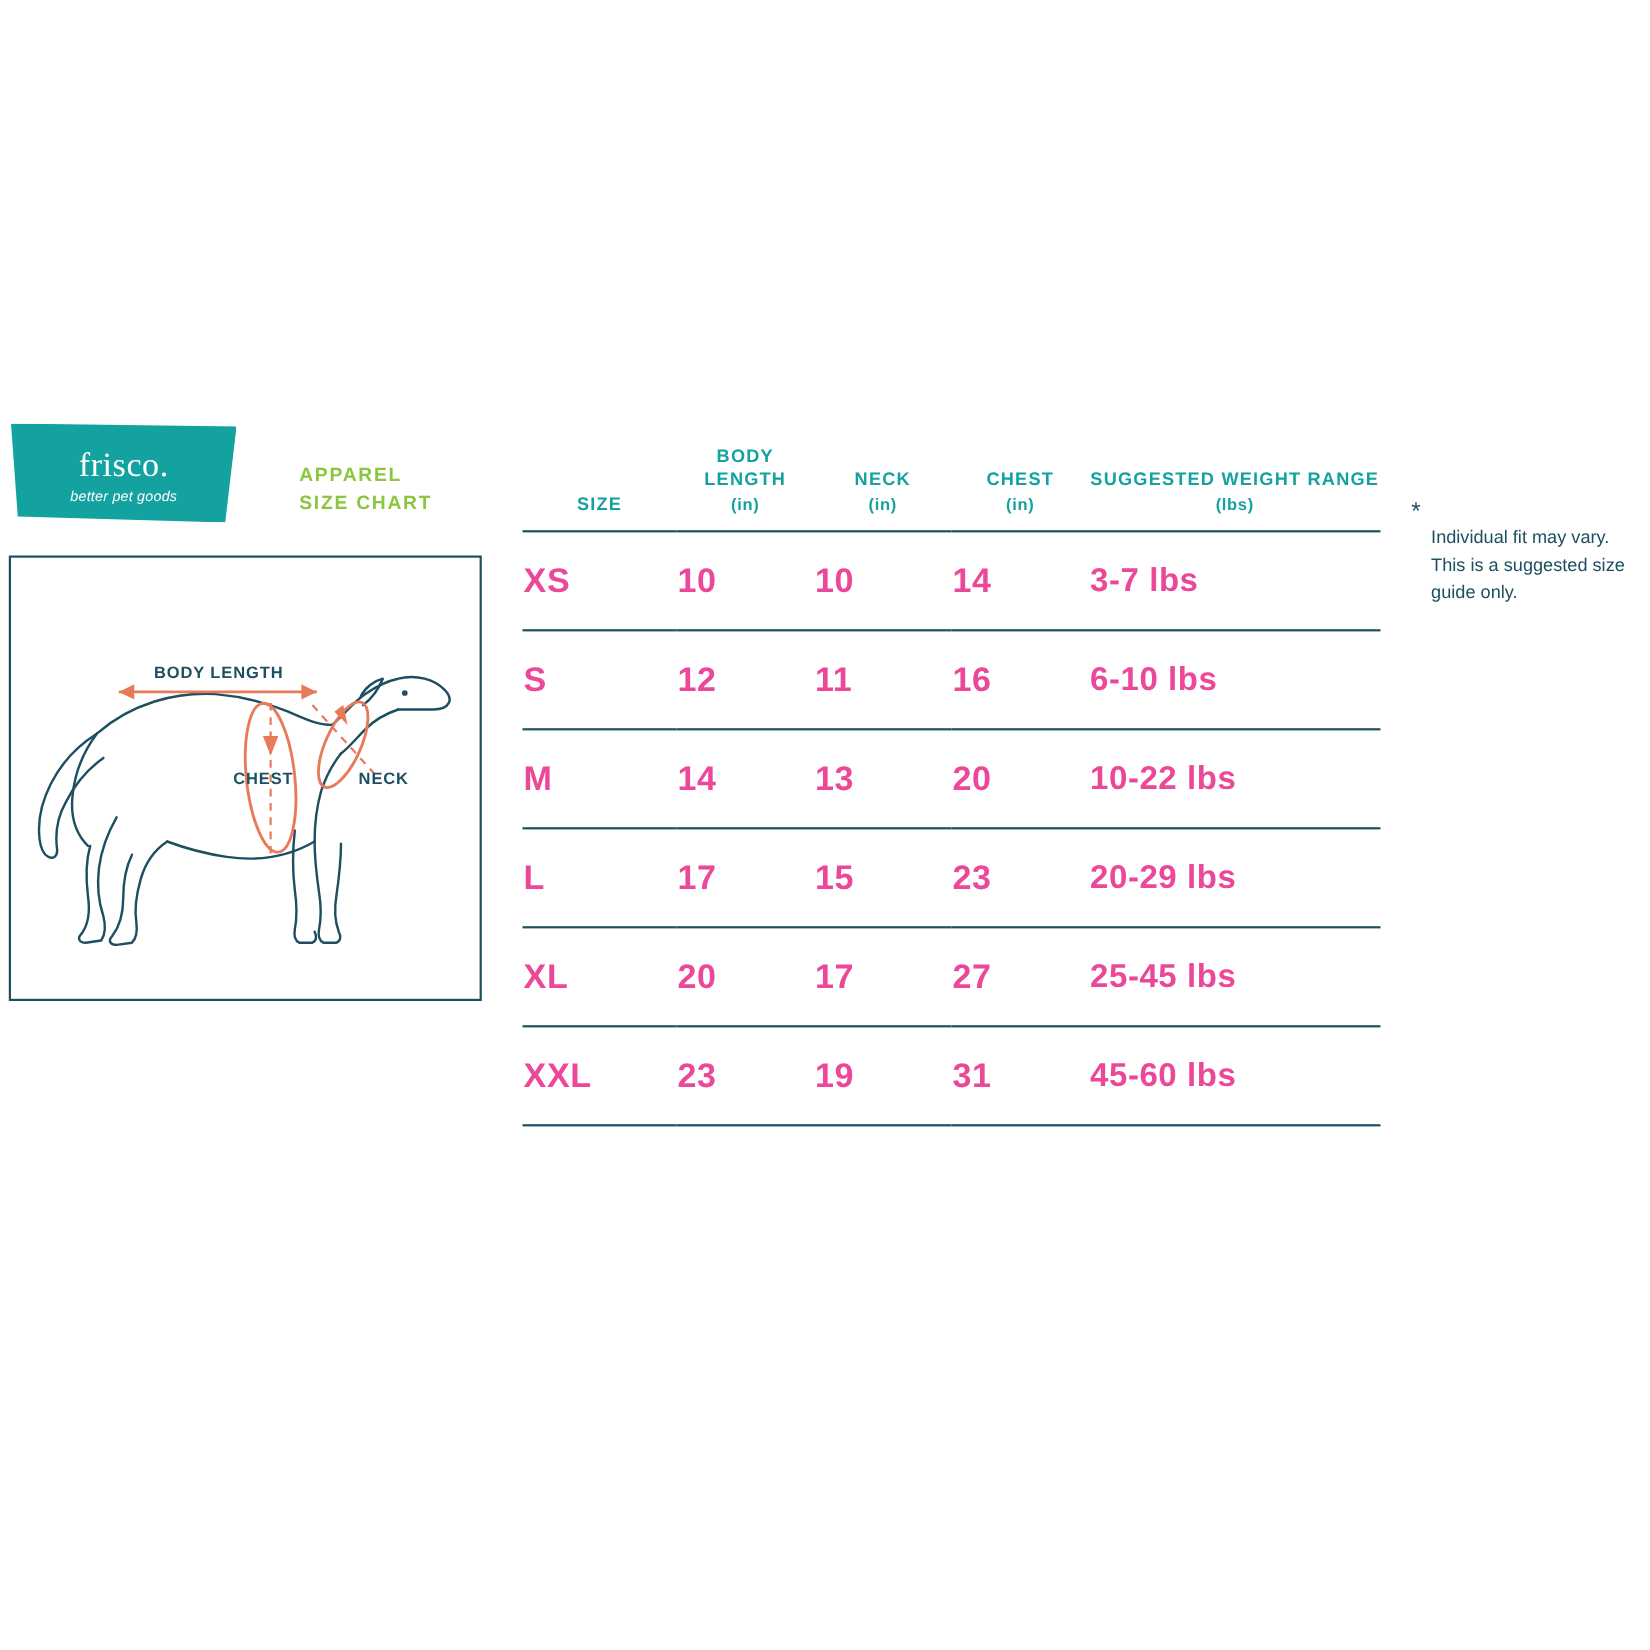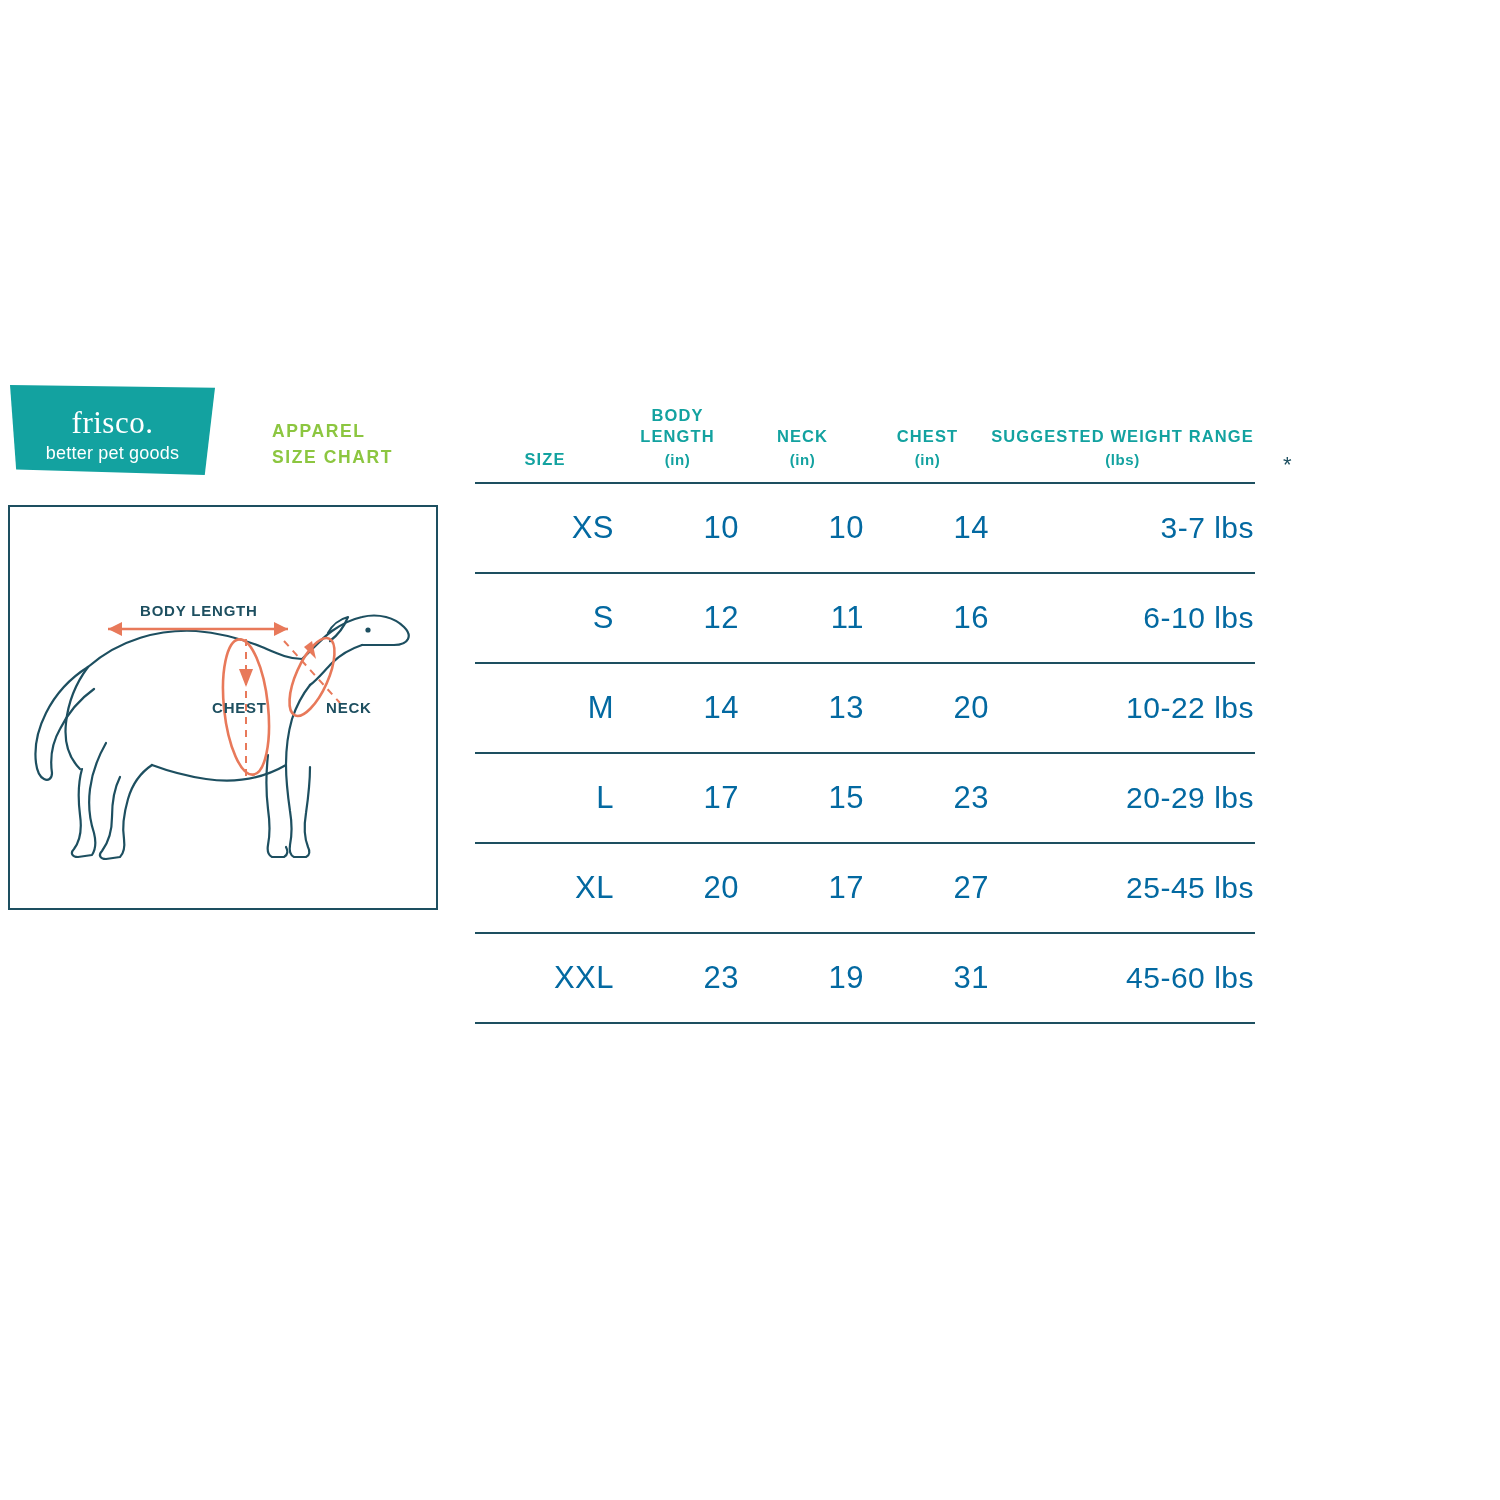--- a/index.html
+++ b/index.html
@@ -43,23 +43,24 @@
     color: #ffffff;
   }
   .logo-name {
     font-family: "Liberation Serif", serif;
     font-size: 31px;
     letter-spacing: 0.5px;
     font-weight: normal;
     line-height: 1;
   }
   .logo-tag {
-    font-size: 18px;
+    font-size: 13px;
     margin-top: 5px;
     letter-spacing: 0.2px;
+    font-style: italic;
   }
 
   
   .apparel-title {
     position: absolute;
     left: 272px;
     top: 418px;
     color: #8cc640;
     font-size: 17.5px;
     font-weight: bold;
@@ -115,24 +116,24 @@
     letter-spacing: 0.6px;
     padding-top: 2px;
   }
   table.size-table tbody tr {
     border-top: 2px solid #1d4f60;
   }
   table.size-table tbody tr:last-child {
     border-bottom: 2px solid #1d4f60;
   }
   table.size-table td {
-    color: #0369a1;
+    color: #ec4899;
     font-size: 31px;
-    font-weight: normal;
-    text-align: right;
+    font-weight: bold;
+    text-align: left;
     height: 86px;
     letter-spacing: 0.5px;
   }
   table.size-table td.size-cell {
     font-size: 31px;
   }
   table.size-table td.weight-cell {
     font-size: 30px;
   }
   col.c-size { width: 140px; }
@@ -327,15 +328,16 @@
           <td>19</td>
           <td>31</td>
           <td class="weight-cell">45-60 lbs</td>
         </tr>
       </tbody>
     </table>
   </div>
 
   <div class="note">
     <span class="star">*</span>
+    <div class="note-second">Individual fit may vary. This is a suggested size guide only.</div>
   </div>
 
 </div>
 
 </body></html>

